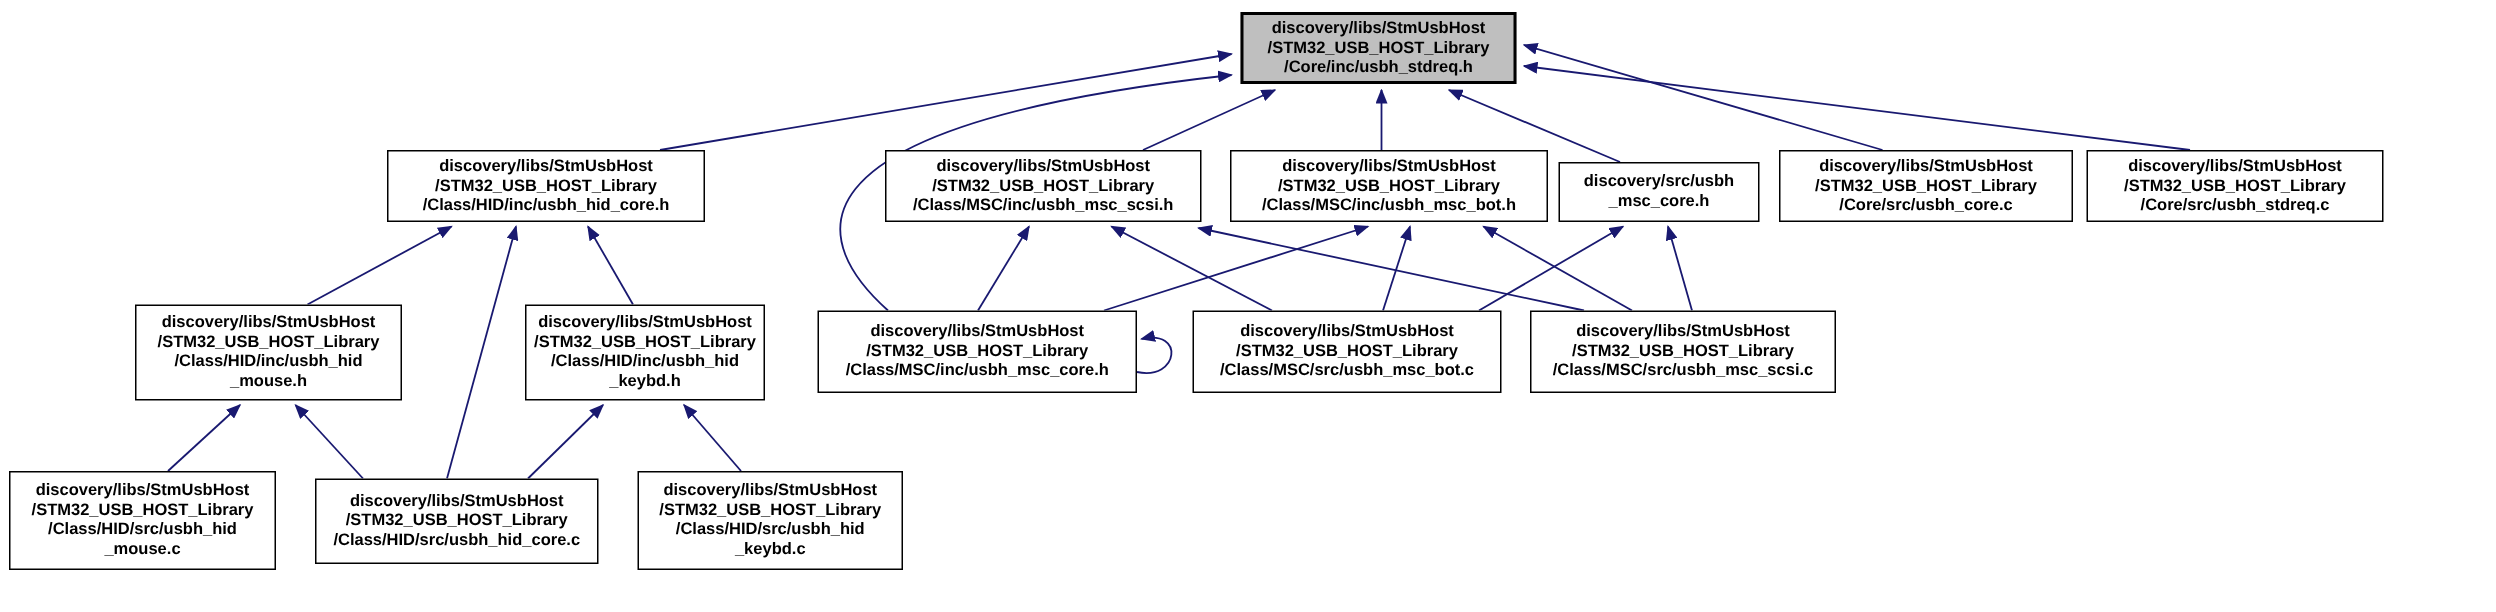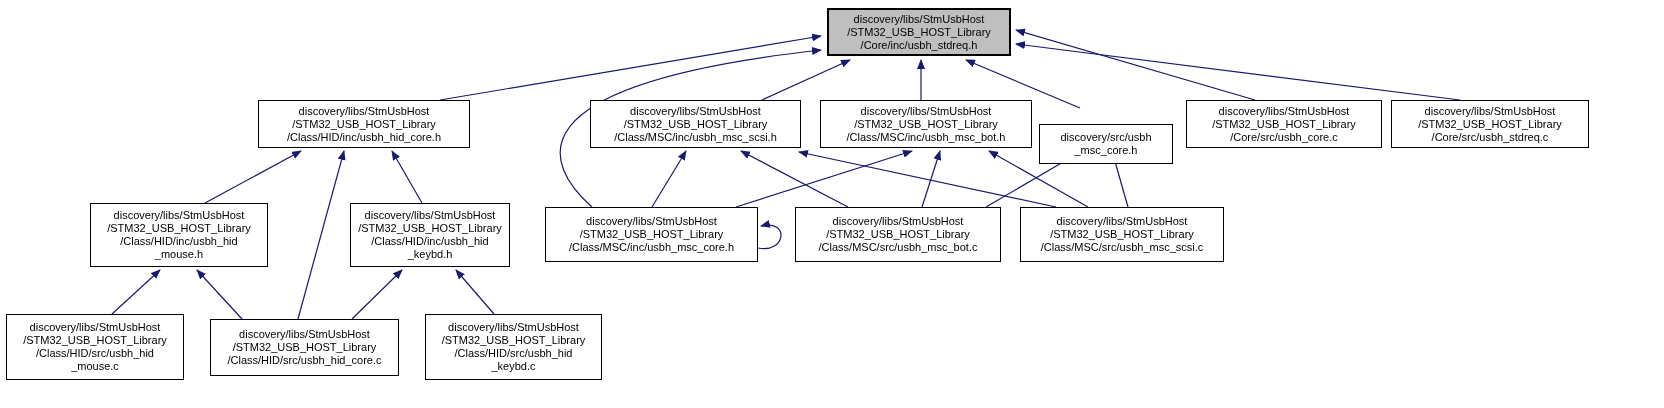--- a/index.html
+++ b/index.html
@@ -7,20 +7,21 @@
     padding: 0;
     background: #ffffff;
     font-family: "Liberation Sans", "DejaVu Sans", sans-serif;
   }
   .graph-canvas {
     position: relative;
     width: 1664px;
     height: 408px;
     background: #ffffff;
     overflow: hidden;
+    font-weight: bold;
   }
   .edge-layer {
     position: absolute;
     left: 0;
     top: 0;
     width: 1664px;
     height: 408px;
   }
   .graph-node {
     position: absolute;
@@ -86,21 +87,21 @@
 /Core/inc/usbh_stdreq.h</span></div>
       <div class="graph-node" style="left: 258px; top: 100px; width: 212px; height: 48px; background: rgb(255, 255, 255); border-color: rgb(0, 0, 0);"><span class="node-label">discovery/libs/StmUsbHost
 /STM32_USB_HOST_Library
 /Class/HID/inc/usbh_hid_core.h</span></div>
       <div class="graph-node" style="left: 590px; top: 100px; width: 211px; height: 48px; background: rgb(255, 255, 255); border-color: rgb(0, 0, 0);"><span class="node-label">discovery/libs/StmUsbHost
 /STM32_USB_HOST_Library
 /Class/MSC/inc/usbh_msc_scsi.h</span></div>
       <div class="graph-node" style="left: 820px; top: 100px; width: 212px; height: 48px; background: rgb(255, 255, 255); border-color: rgb(0, 0, 0);"><span class="node-label">discovery/libs/StmUsbHost
 /STM32_USB_HOST_Library
 /Class/MSC/inc/usbh_msc_bot.h</span></div>
-      <div class="graph-node" style="left: 1039px; top: 124px; width: 134px; height: 40px; background: rgb(255, 255, 255); border-color: rgb(0, 0, 0);"><span class="node-label">discovery/src/usbh
+      <div class="graph-node" style="left: 1039px; top: 108px; width: 134px; height: 40px; background: rgb(255, 255, 255); border-color: rgb(0, 0, 0);"><span class="node-label">discovery/src/usbh
 _msc_core.h</span></div>
       <div class="graph-node" style="left: 1186px; top: 100px; width: 196px; height: 48px; background: rgb(255, 255, 255); border-color: rgb(0, 0, 0);"><span class="node-label">discovery/libs/StmUsbHost
 /STM32_USB_HOST_Library
 /Core/src/usbh_core.c</span></div>
       <div class="graph-node" style="left: 1391px; top: 100px; width: 198px; height: 48px; background: rgb(255, 255, 255); border-color: rgb(0, 0, 0);"><span class="node-label">discovery/libs/StmUsbHost
 /STM32_USB_HOST_Library
 /Core/src/usbh_stdreq.c</span></div>
       <div class="graph-node" style="left: 90px; top: 203px; width: 178px; height: 64px; background: rgb(255, 255, 255); border-color: rgb(0, 0, 0);"><span class="node-label">discovery/libs/StmUsbHost
 /STM32_USB_HOST_Library
 /Class/HID/inc/usbh_hid

